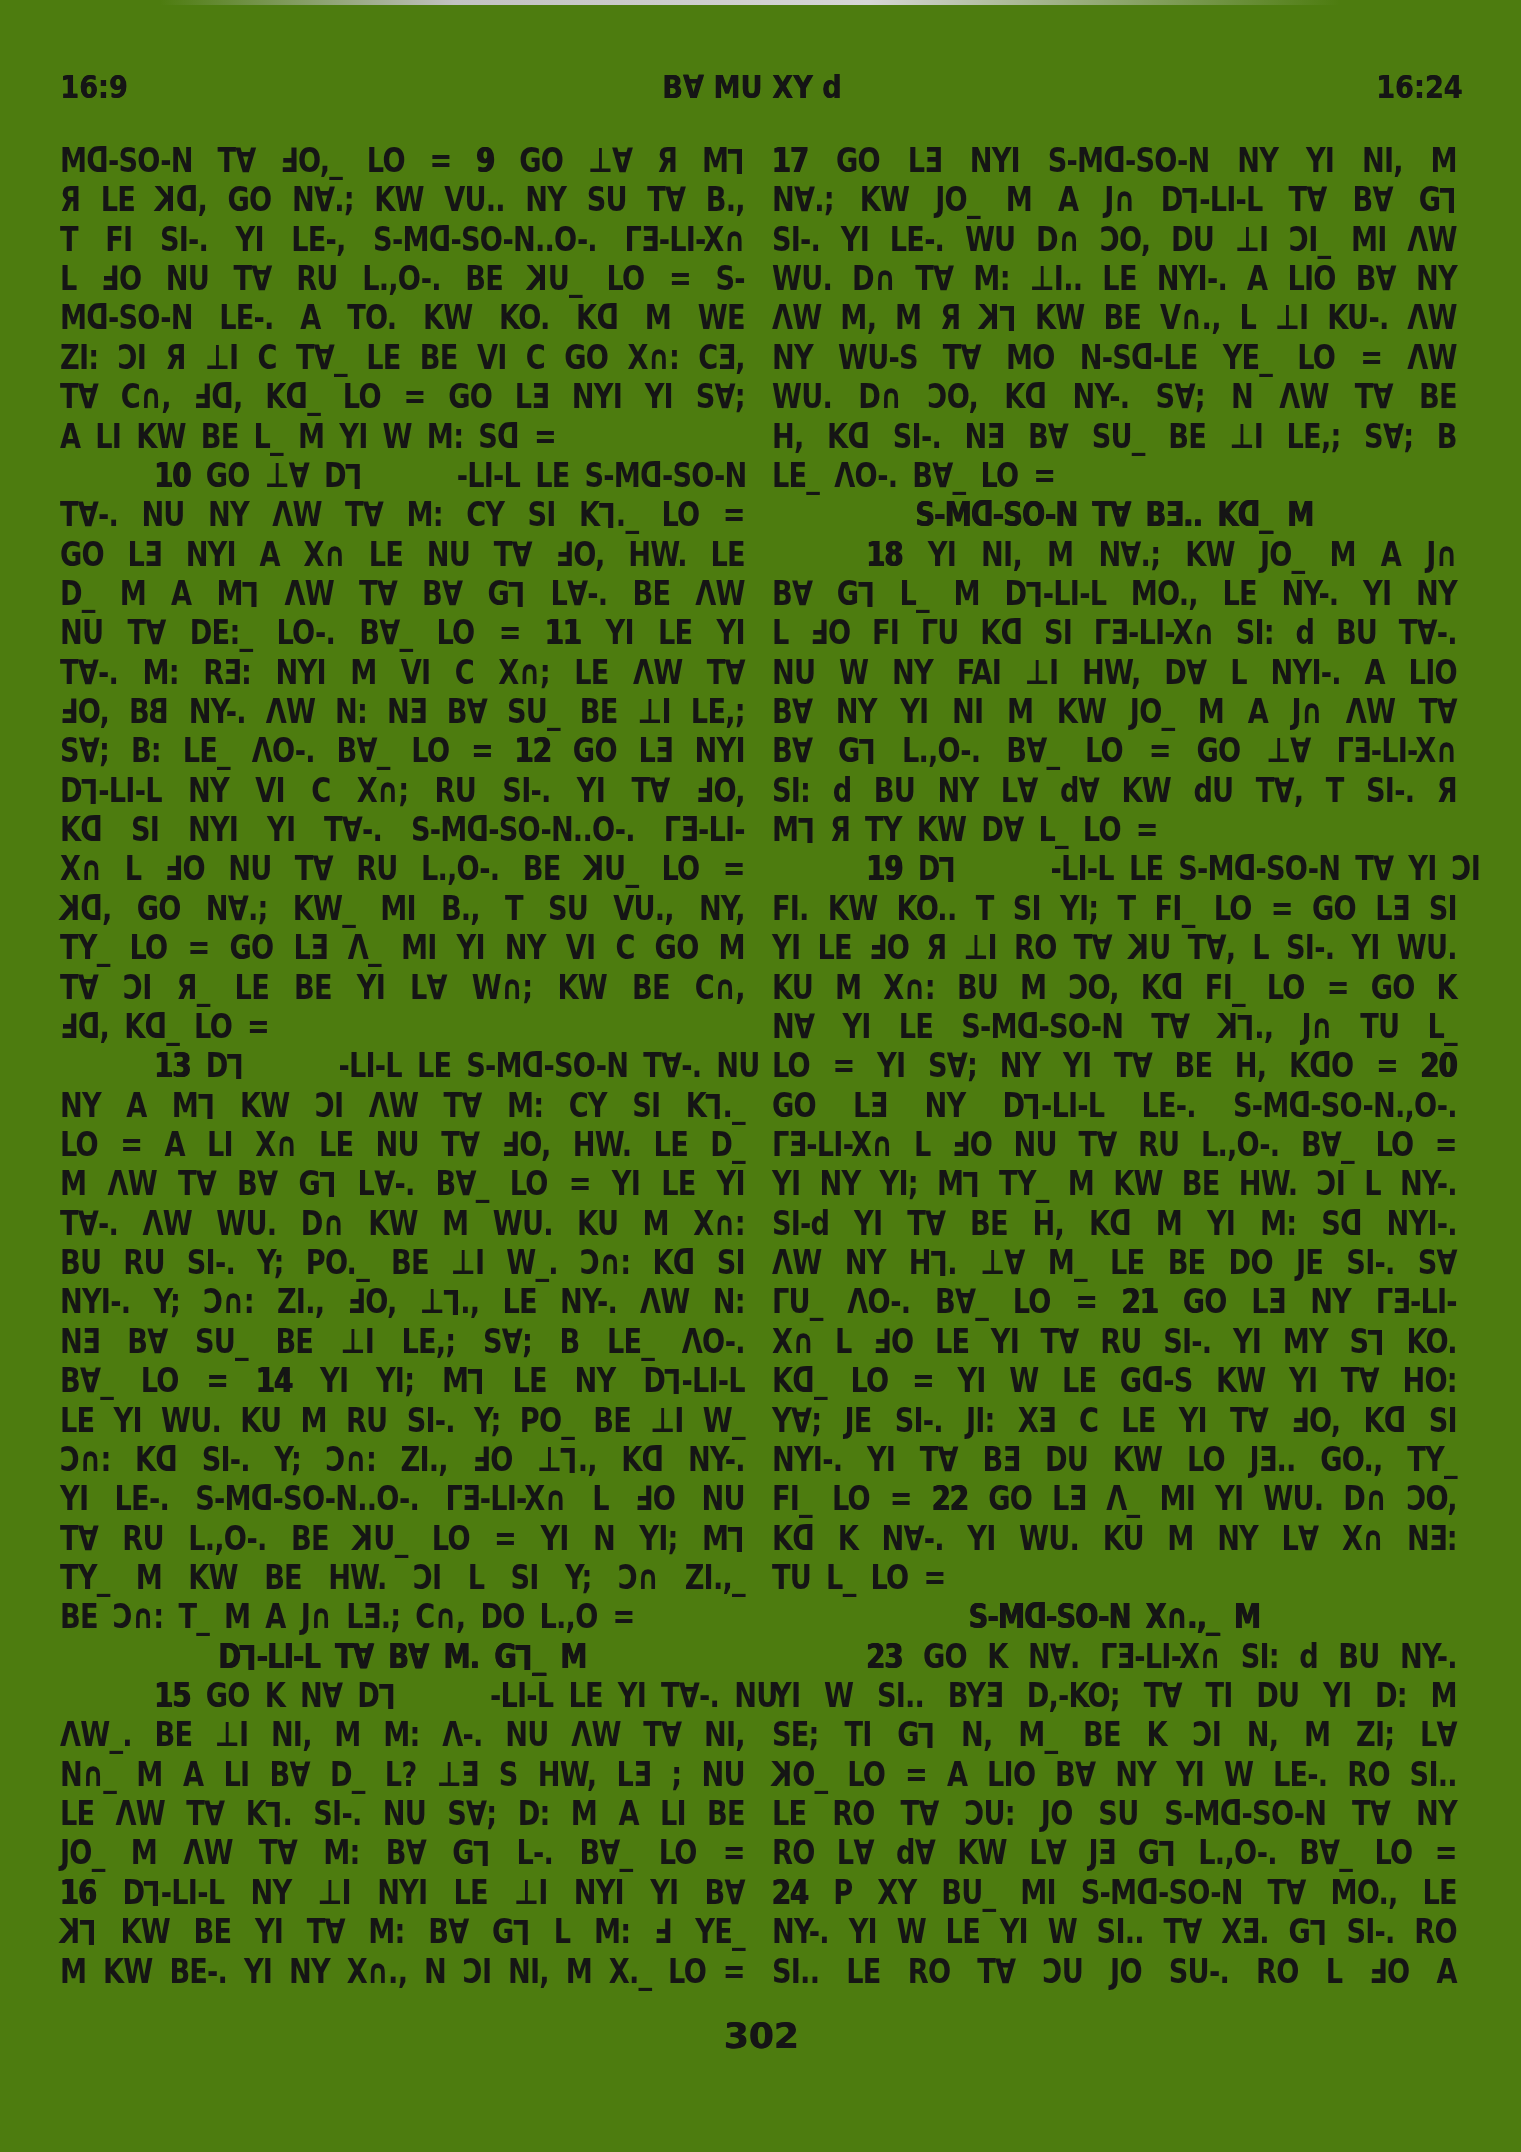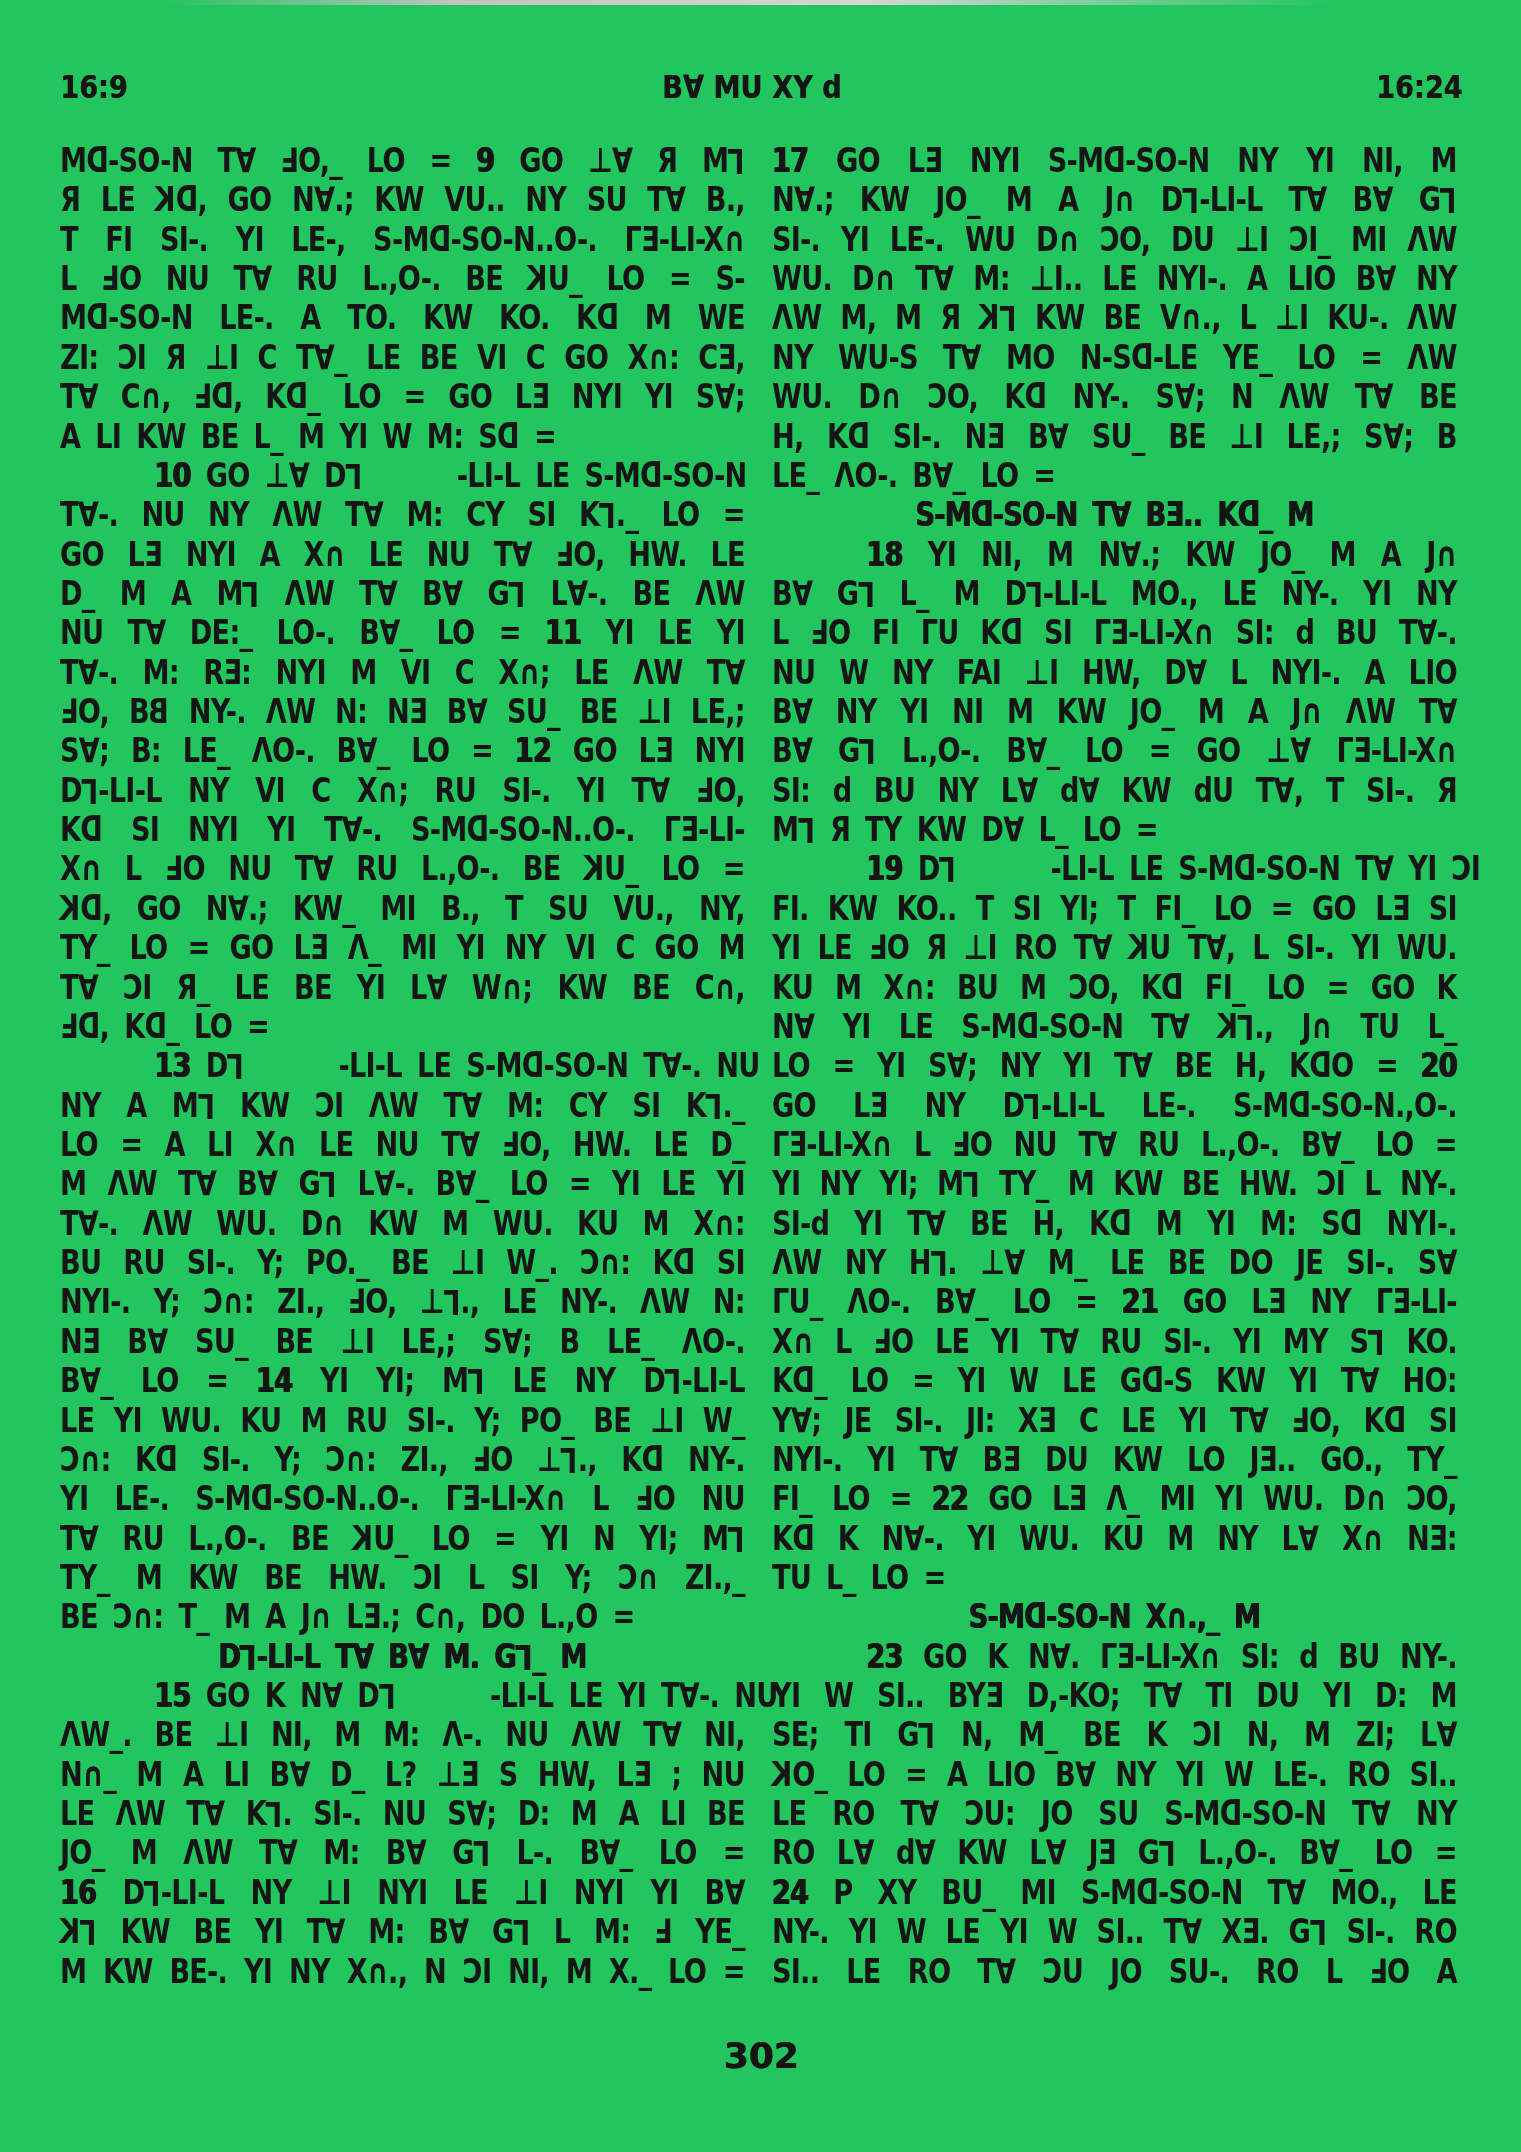--- a/index.html
+++ b/index.html
@@ -1,16 +1,16 @@
 <!DOCTYPE html>
 <html><head>
 <meta charset="utf-8">
 <style>
   html,body{margin:0;padding:0;background:#e8e8e8;}
-  .page{position:relative;width:1521px;height:2152px;background:#22c55e;color:#151515;
+  .page{position:relative;width:1521px;height:2152px;background:#4d7c0f;color:#151515;
         font-family:"DejaVu Sans","Liberation Sans",sans-serif;overflow:hidden;}
   .artifact{position:absolute;top:0;left:160px;width:1180px;height:5px;
         background:linear-gradient(90deg,transparent,#c2c2c2 25%,#d6d6d6 60%,transparent);}
   .header{position:absolute;top:68px;left:60px;width:1650px;transform:scaleX(0.85);
         transform-origin:0 0;display:flex;justify-content:space-between;align-items:baseline;
         font-size:32px;font-weight:bold;letter-spacing:0;
         text-shadow:0.6px 0 0 currentColor;}
   .cols{position:absolute;top:141px;left:0;}
   .col{position:absolute;top:0;width:856px;transform:scaleX(0.8);transform-origin:0 0;}
   .col.c1{left:60px;}
@@ -21,21 +21,21 @@
   .ln.j,.ln.jin{text-align:justify;text-align-last:justify;}
   .ln.jin{text-indent:118px;}
   .ln.l{text-align:left;text-align-last:left;}
   .ln.h{text-align:center;text-align-last:center;
         text-shadow:0.8px 0 0 currentColor,-0.4px 0 0 currentColor;}
   .vn{text-shadow:0.9px 0 0 currentColor,-0.9px 0 0 currentColor;}
   .mx{display:inline-block;transform:scaleX(-1);}
   .rx{display:inline-block;transform:rotate(180deg);}
   .pagenum{position:absolute;top:2015px;left:60px;width:1402px;text-align:center;
         font-size:36px;font-weight:bold;letter-spacing:0;
-        text-shadow:0.8px 0 0 currentColor;margin-top:20px;}
+        text-shadow:0.8px 0 0 currentColor;}
 </style>
 </head>
 <body>
 
 <div class="page">
   <div class="artifact"></div>
 
   <div class="header">
     <span>16:9</span>
     <span>B∀ MU XY d</span>

